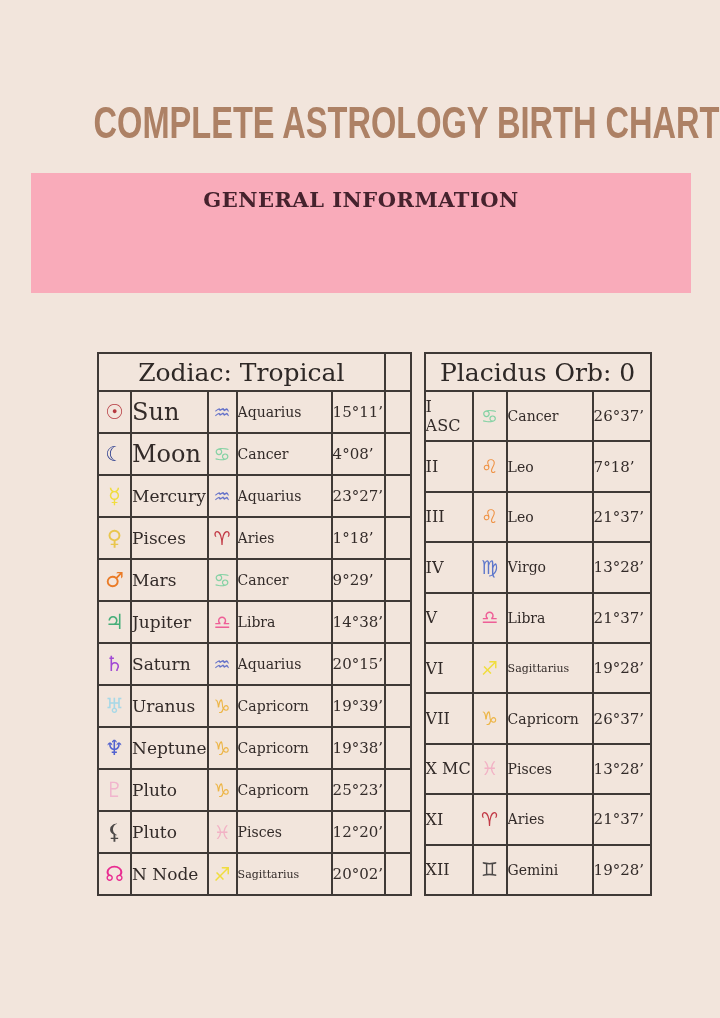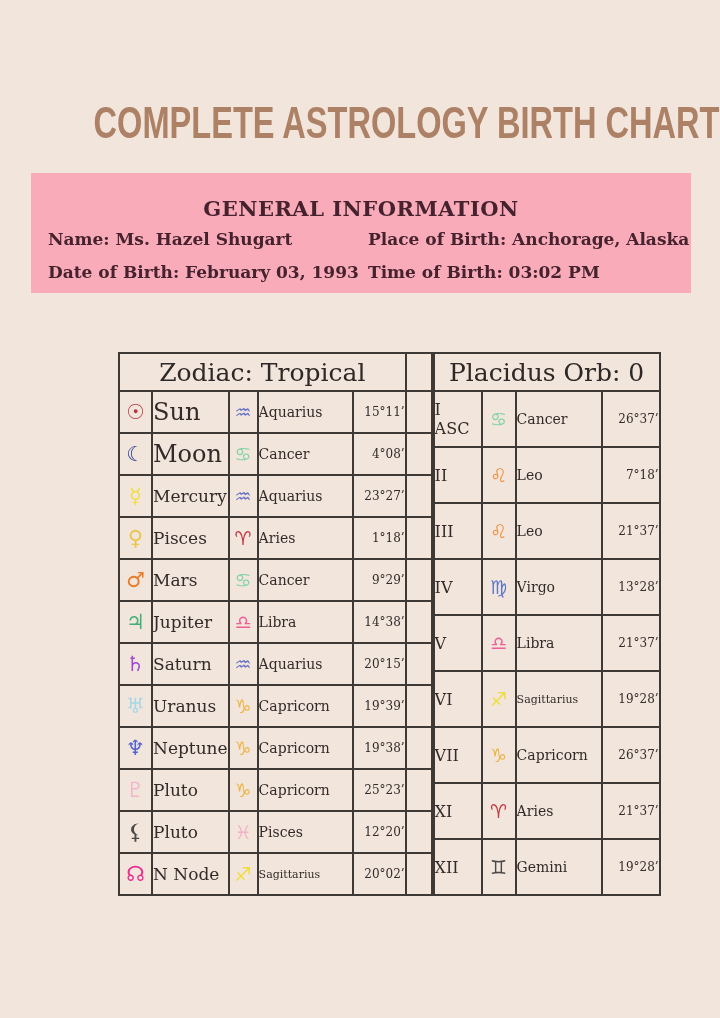--- a/index.html
+++ b/index.html
@@ -5,56 +5,50 @@
   html,body{margin:0;padding:0}
   .page{position:relative;width:720px;height:1018px;background:#f2e5dc;
         font-family:"DejaVu Serif",serif;color:#332b29;overflow:hidden}
 
   .main-title{position:absolute;top:101px;left:0;width:720px;text-align:center;
               font-family:"Liberation Sans",sans-serif;font-weight:bold;font-size:44px;
               line-height:1;color:#ad8165;transform:scaleX(0.74);letter-spacing:0;
               white-space:nowrap}
 
   .info-panel{position:absolute;left:31px;top:173px;width:660px;height:120px;background:#f9abba}
-  .info-heading{margin:0;padding-top:23px;text-align:center;font-size:21px;font-weight:bold;
+  .info-heading{margin:0;padding-top:14px;text-align:center;font-size:21px;font-weight:bold;
                 color:#45222d;letter-spacing:.5px}
   .info-cols{position:absolute;top:50px;left:17px;right:8px;display:grid;
              grid-template-columns:320px 1fr}
   .info-line{font-size:17px;font-weight:bold;color:#45222d;line-height:33px;white-space:nowrap}
 
-  .chart{position:absolute;left:118px;top:352px;display:flex;}
+  .chart{position:absolute;left:97px;top:352px;display:flex;gap:12px}
   table.astro{border-collapse:collapse;table-layout:fixed}
   .astro th,.astro td{border:2px solid #3f3936;padding:0;overflow:hidden}
   .astro th{height:36px;font-size:25px;font-weight:normal;text-align:center;color:#2e2826}
   .astro td{height:40px}
 
   .c-icon{text-align:center;font-family:"DejaVu Sans",sans-serif;font-size:21px;line-height:1}
   .c-name{font-size:17px;padding-left:5px}
   .c-name.big{font-size:24px}
   .c-sicon{text-align:center;font-family:"DejaVu Sans",sans-serif;font-size:19px;line-height:1}
   .c-sname{font-size:14px;padding-left:4px}
   .c-sname.small{font-size:11px}
-  .c-deg{font-size:12px;text-align:right}
+  .c-deg{font-size:15px;text-align:left}
   .c-house{font-size:16px;padding-left:4px}
 </style>
 </head>
 <body>
 
 <div class="page">
 
   <div class="main-title">COMPLETE ASTROLOGY BIRTH CHART</div>
 
   <div class="info-panel">
     <div class="info-heading">GENERAL INFORMATION</div>
-    <div class="info-cols">
-      <div class="info-line">Name: Ms. Hazel Shugart</div>
-      <div class="info-line">Place of Birth: Anchorage, Alaska</div>
-      <div class="info-line">Date of Birth: February 03, 1993</div>
-      <div class="info-line">Time of Birth: 03:02 PM</div>
-    </div>
   </div>
 
   <div class="chart">
 
     <table class="astro">
       <colgroup>
         <col style="width:33px">
           <col style="width:70px">
           <col style="width:29px">
         <col style="width:95px">
@@ -216,20 +210,26 @@
             <td class="c-sname small">Sagittarius</td>
             <td class="c-deg">19°28’</td>
           </tr>
           <tr>
             <td class="c-house">VII</td>
             <td class="c-sicon" style="color: rgb(237, 181, 70);">♑</td>
             <td class="c-sname">Capricorn</td>
             <td class="c-deg">26°37’</td>
           </tr>
           <tr>
+            <td class="c-house">X MC</td>
+            <td class="c-sicon" style="color: rgb(242, 178, 197);">♓</td>
+            <td class="c-sname">Pisces</td>
+            <td class="c-deg">13°28’</td>
+          </tr>
+          <tr>
             <td class="c-house">XI</td>
             <td class="c-sicon" style="color: rgb(194, 58, 70);">♈</td>
             <td class="c-sname">Aries</td>
             <td class="c-deg">21°37’</td>
           </tr>
           <tr>
             <td class="c-house">XII</td>
             <td class="c-sicon" style="color: rgb(76, 72, 71);">♊</td>
             <td class="c-sname">Gemini</td>
             <td class="c-deg">19°28’</td>

